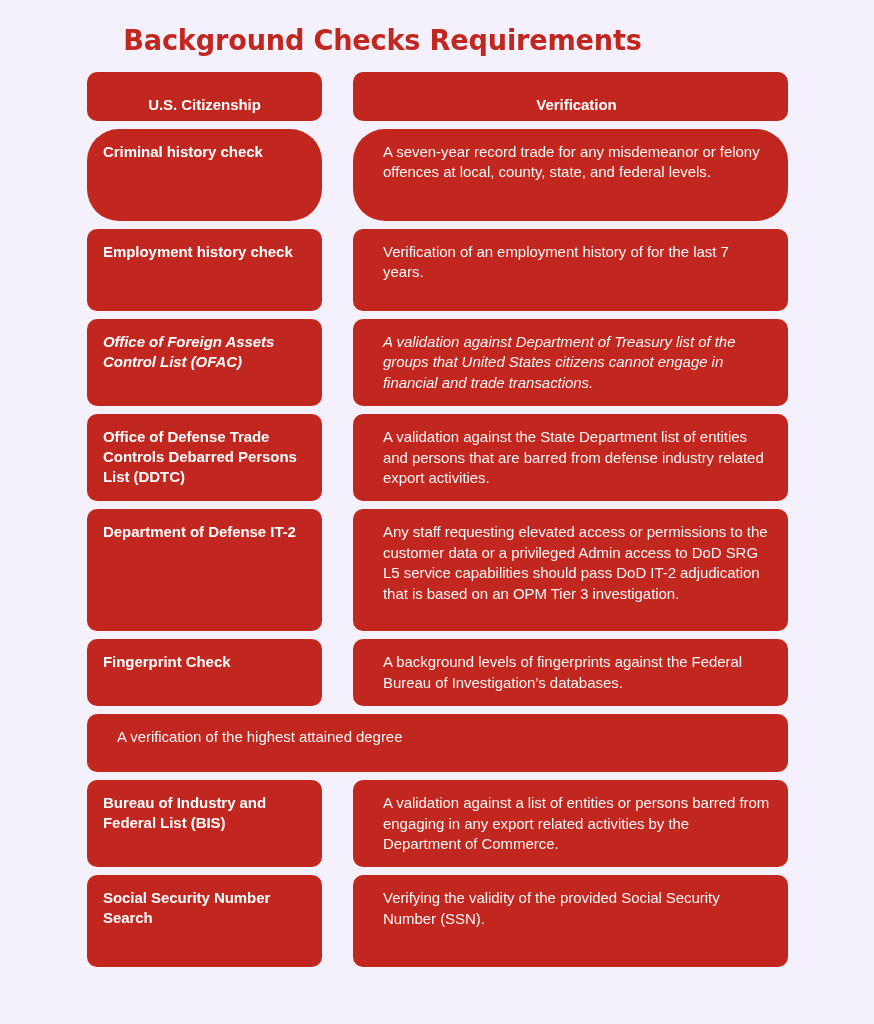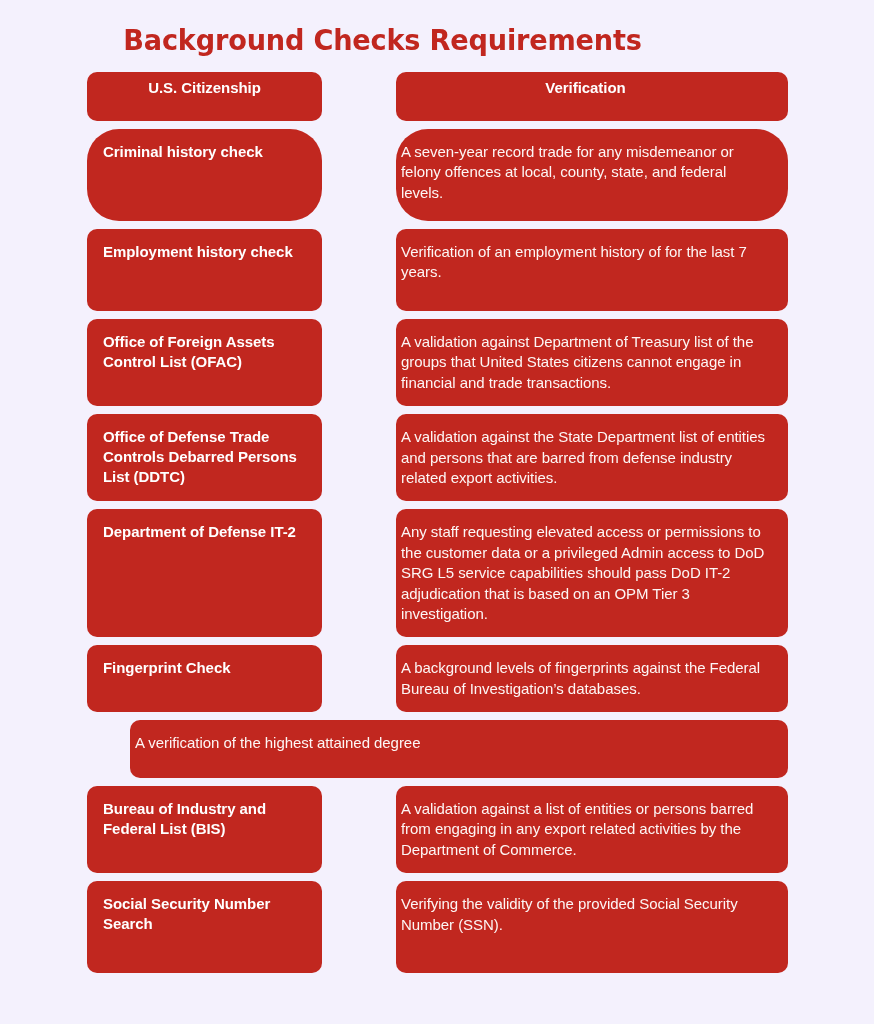--- a/index.html
+++ b/index.html
@@ -59,51 +59,50 @@
     padding: 13px 16px 13px 16px;
     font-size: 15px;
     font-weight: bold;
     line-height: 1.33;
     letter-spacing: -0.05px;
     display: flex;
     align-items: flex-start;
   }
   .cell.right {
     flex: 1 1 auto;
-    padding: 13px 18px 13px 5px;
+    padding: 13px 18px 13px 30px;
     font-size: 15px;
     font-weight: normal;
     line-height: 1.36;
     color: #fdf6f5;
     letter-spacing: -0.05px;
     display: flex;
     align-items: flex-start;
-    margin-left: 43px;
   }
   .row.header .cell {
     display: flex;
-    align-items: flex-start;
+    align-items: flex-end;
     justify-content: center;
     text-align: center;
     font-weight: bold;
     font-size: 15px;
     color: #ffffff;
     min-height: 49px;
     padding-top: 6px;
     padding-bottom: 6px;
   }
   .row.header .cell.right {
     color: #ffffff;
   }
   .row.body .cell {
     min-height: 62px;
   }
   .row.body.tall-1 .cell { min-height: 92px; border-radius: 32px; }
   .row.body.tall-2 .cell { min-height: 82px; }
-  .row.body.tall-3 .cell { min-height: 84px; }
+  .row.body.tall-3 .cell { min-height: 84px; font-style: italic; }
   .row.body.tall-4 .cell { min-height: 84px; }
   .row.body.tall-5 .cell { min-height: 122px; }
   .row.body.tall-6 .cell { min-height: 62px; }
   .row.body.tall-7 .cell { min-height: 58px; }
   .row.body.tall-8 .cell { min-height: 84px; }
   .row.body.tall-9 .cell { min-height: 92px; }
   .cell .text {
     display: block;
     width: 100%;
   }

